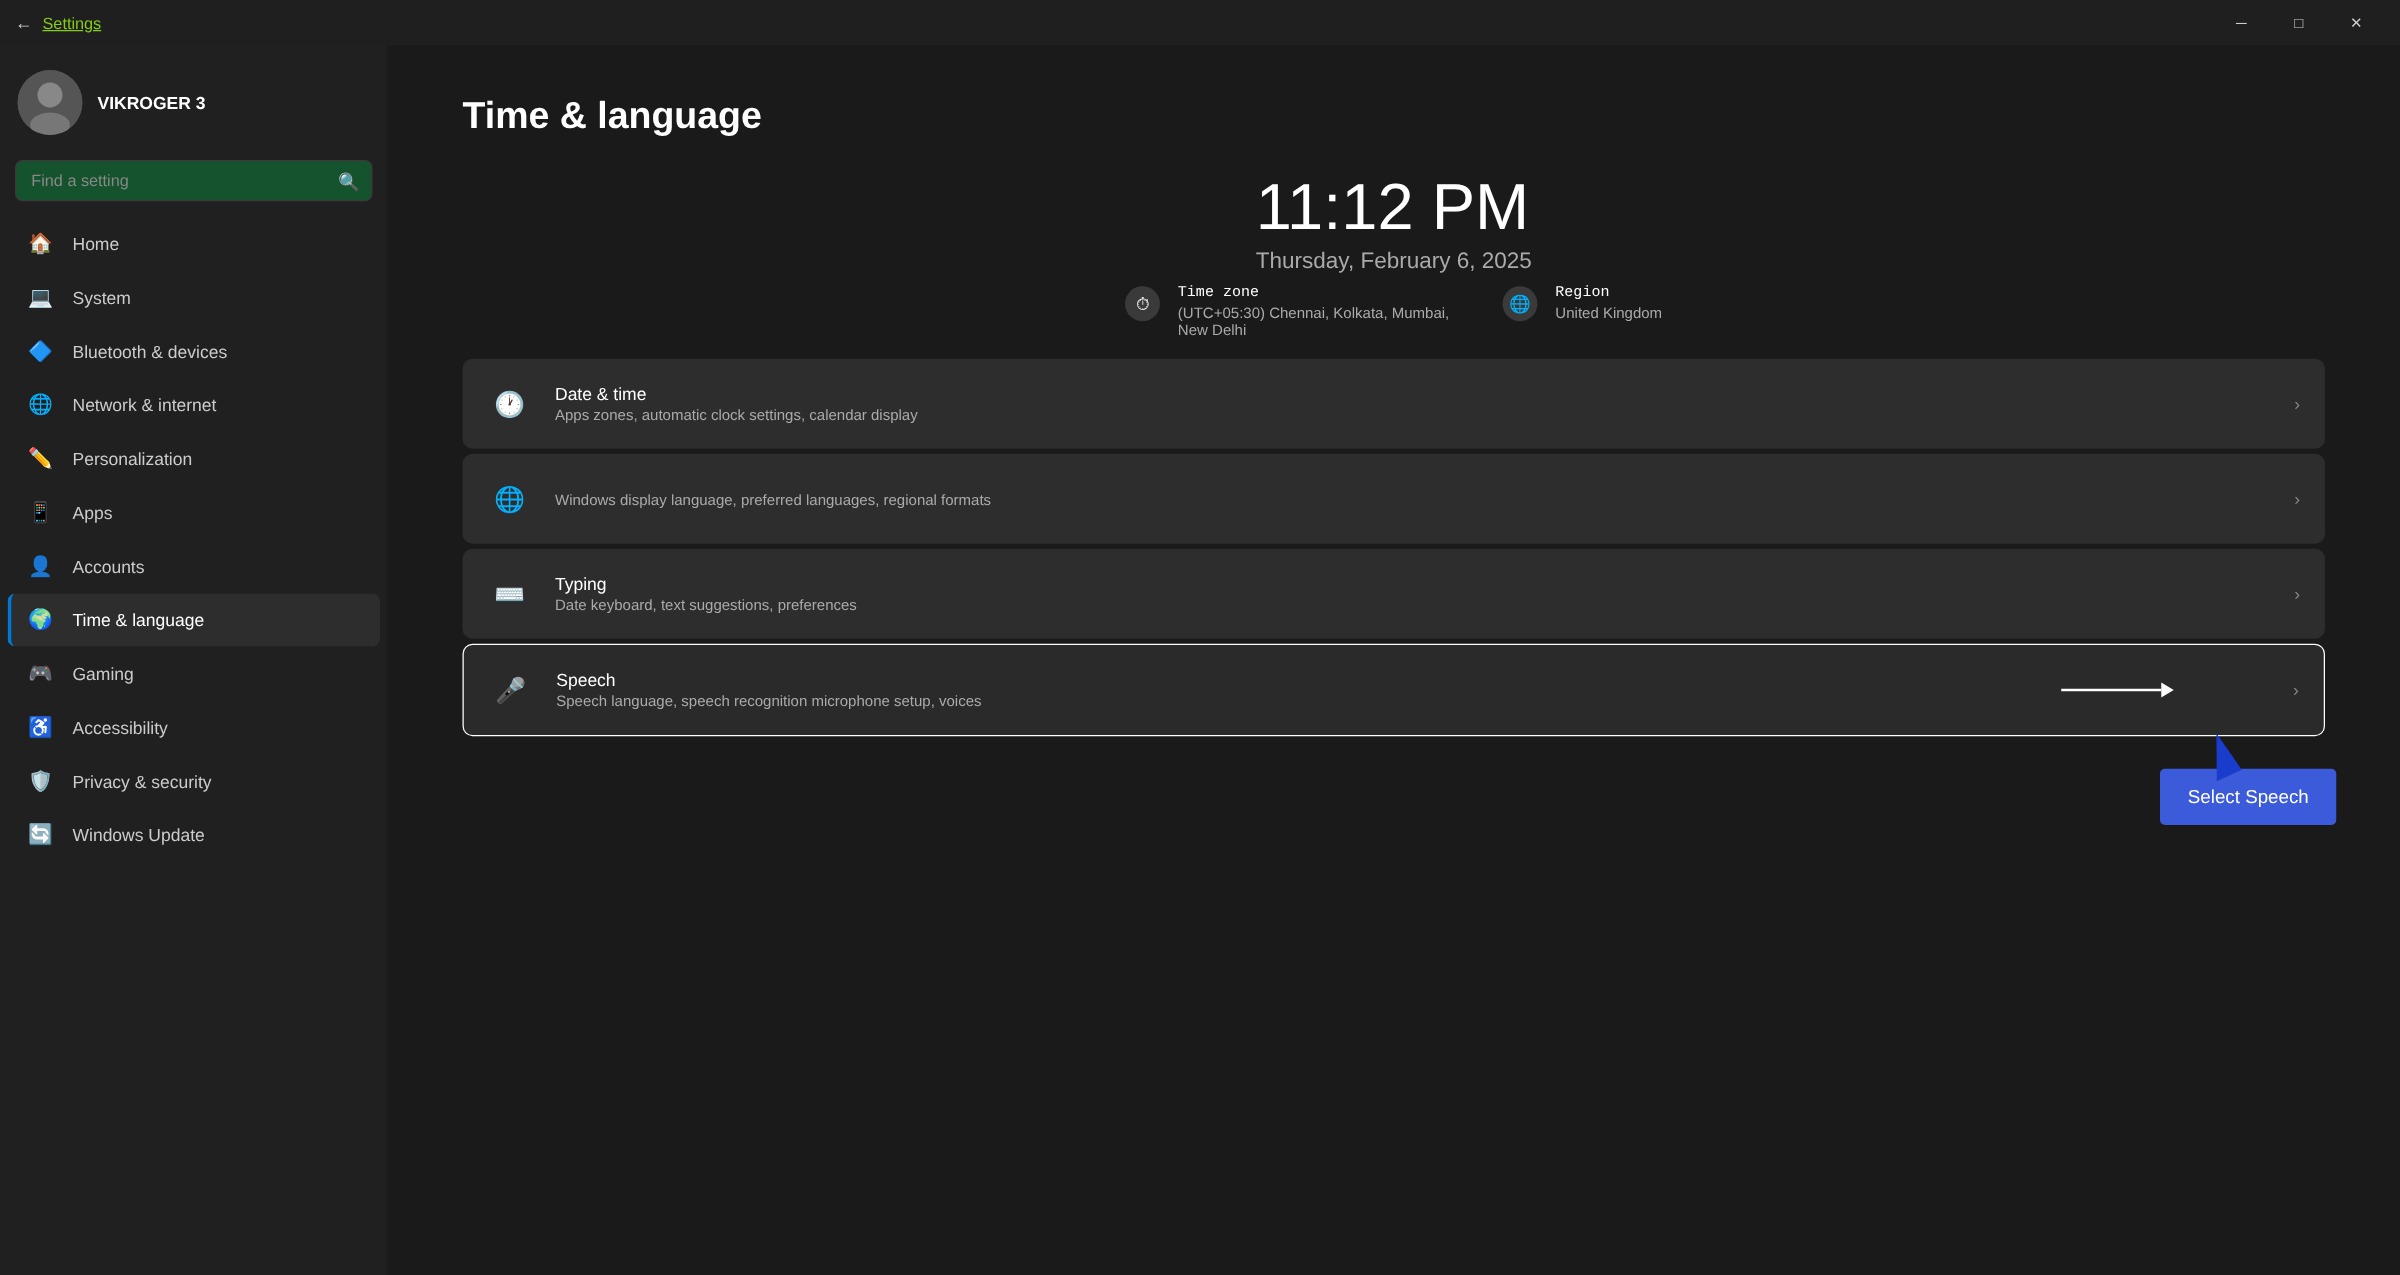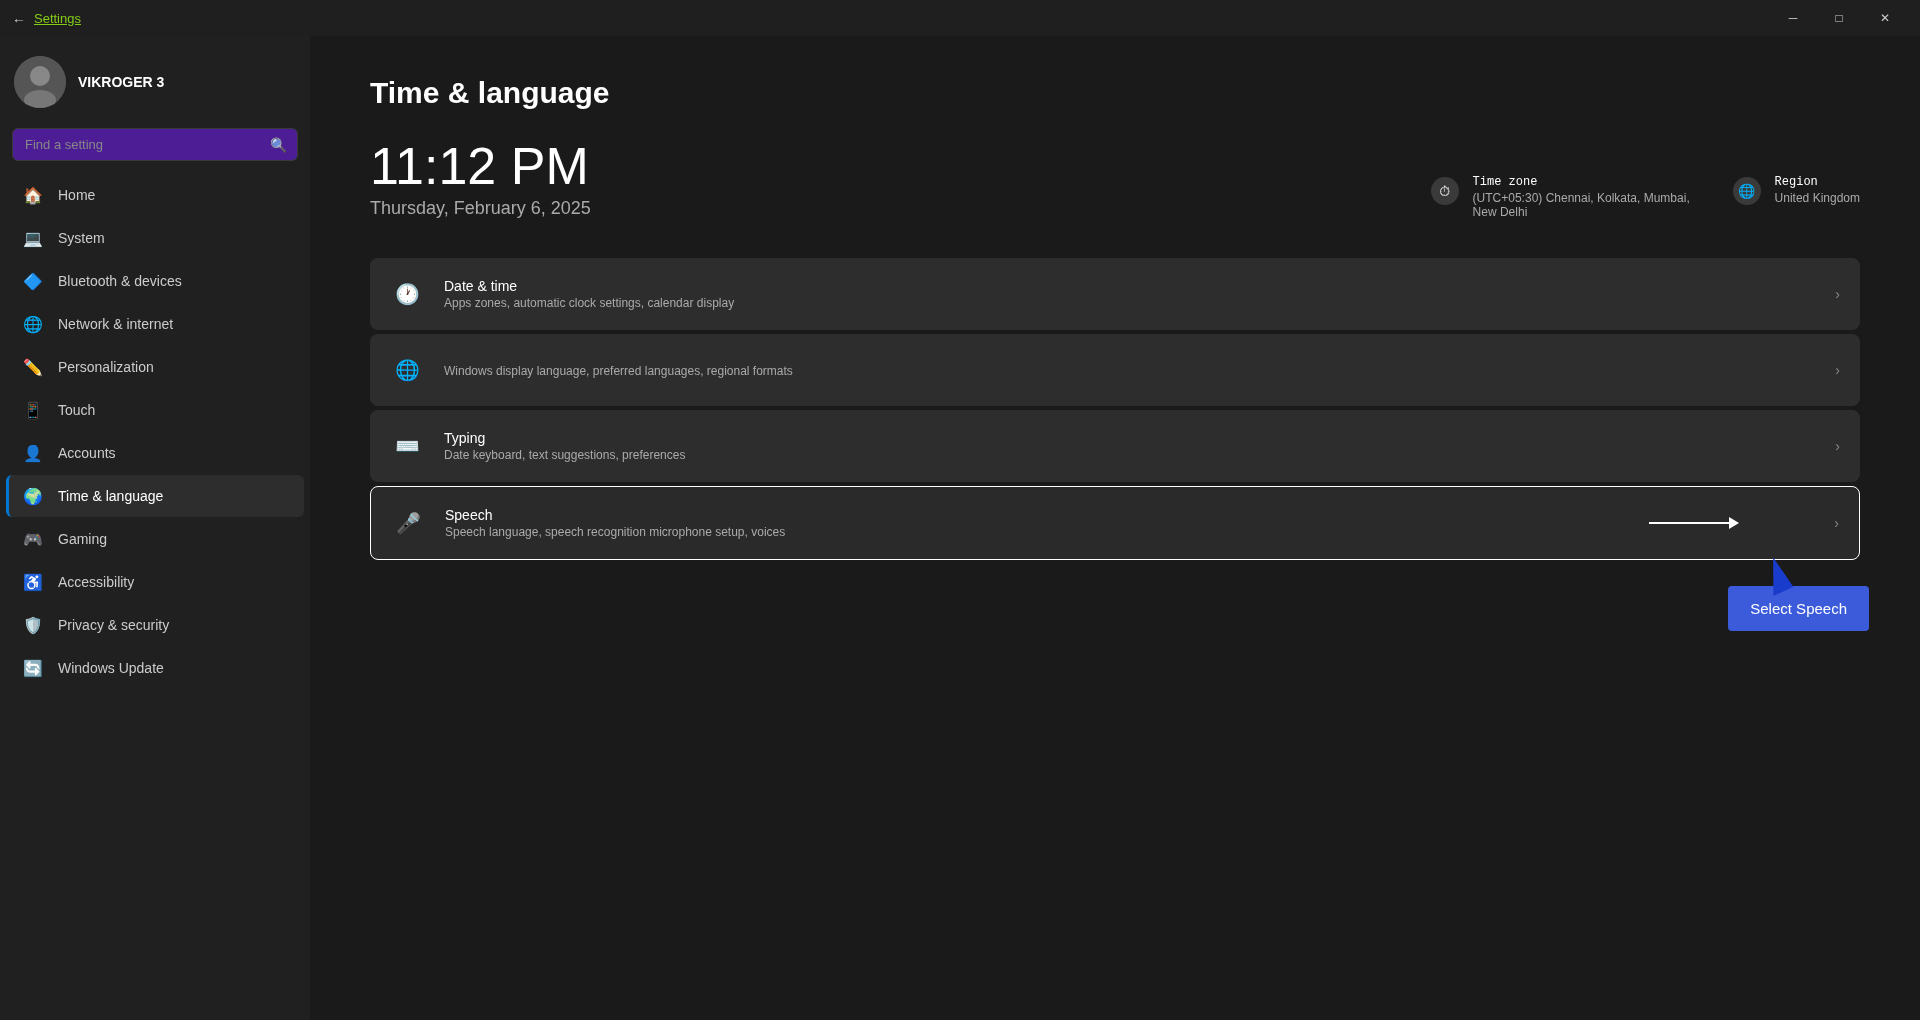--- a/index.html
+++ b/index.html
@@ -93,21 +93,21 @@
       font-weight: 600;
       color: #fff;
     }
 
     .search-box {
       margin: 0 12px 12px 12px;
       position: relative;
     }
     .search-box input {
       width: 100%;
-      background: #4c1d95;
+      background: #14532d;
       border: 1px solid #3a3a3a;
       border-radius: 6px;
       color: #ccc;
       font-size: 13px;
       padding: 8px 36px 8px 12px;
       outline: none;
     }
     .search-box input::placeholder { color: #888; }
     .search-icon-wrap {
       position: absolute;
@@ -158,23 +158,24 @@
 
     .page-title {
       font-size: 30px;
       font-weight: 600;
       color: #fff;
       margin-bottom: 30px;
     }
 
     .time-row {
       display: flex;
-      align-items: flex-end;
+      align-items: center;
       justify-content: space-between;
-      margin-bottom: 39px;
+      margin-bottom: 16px;
+      flex-direction: column;
     }
     .time-display {}
     .time-clock {
       font-size: 52px;
       font-weight: 300;
       color: #fff;
       line-height: 1;
     }
     .time-date {
       font-size: 18px;
@@ -337,21 +338,21 @@
         <div class="nav-item">
     <span class="nav-icon">🌐</span>
     <span>Network &amp; internet</span>
   </div>
         <div class="nav-item">
     <span class="nav-icon">✏️</span>
     <span>Personalization</span>
   </div>
         <div class="nav-item">
     <span class="nav-icon">📱</span>
-    <span>Touch</span>
+    <span>Apps</span>
   </div>
         <div class="nav-item">
     <span class="nav-icon">👤</span>
     <span>Accounts</span>
   </div>
         <div class="nav-item active">
     <span class="nav-icon">🌍</span>
     <span>Time &amp; language</span>
   </div>
         <div class="nav-item">

